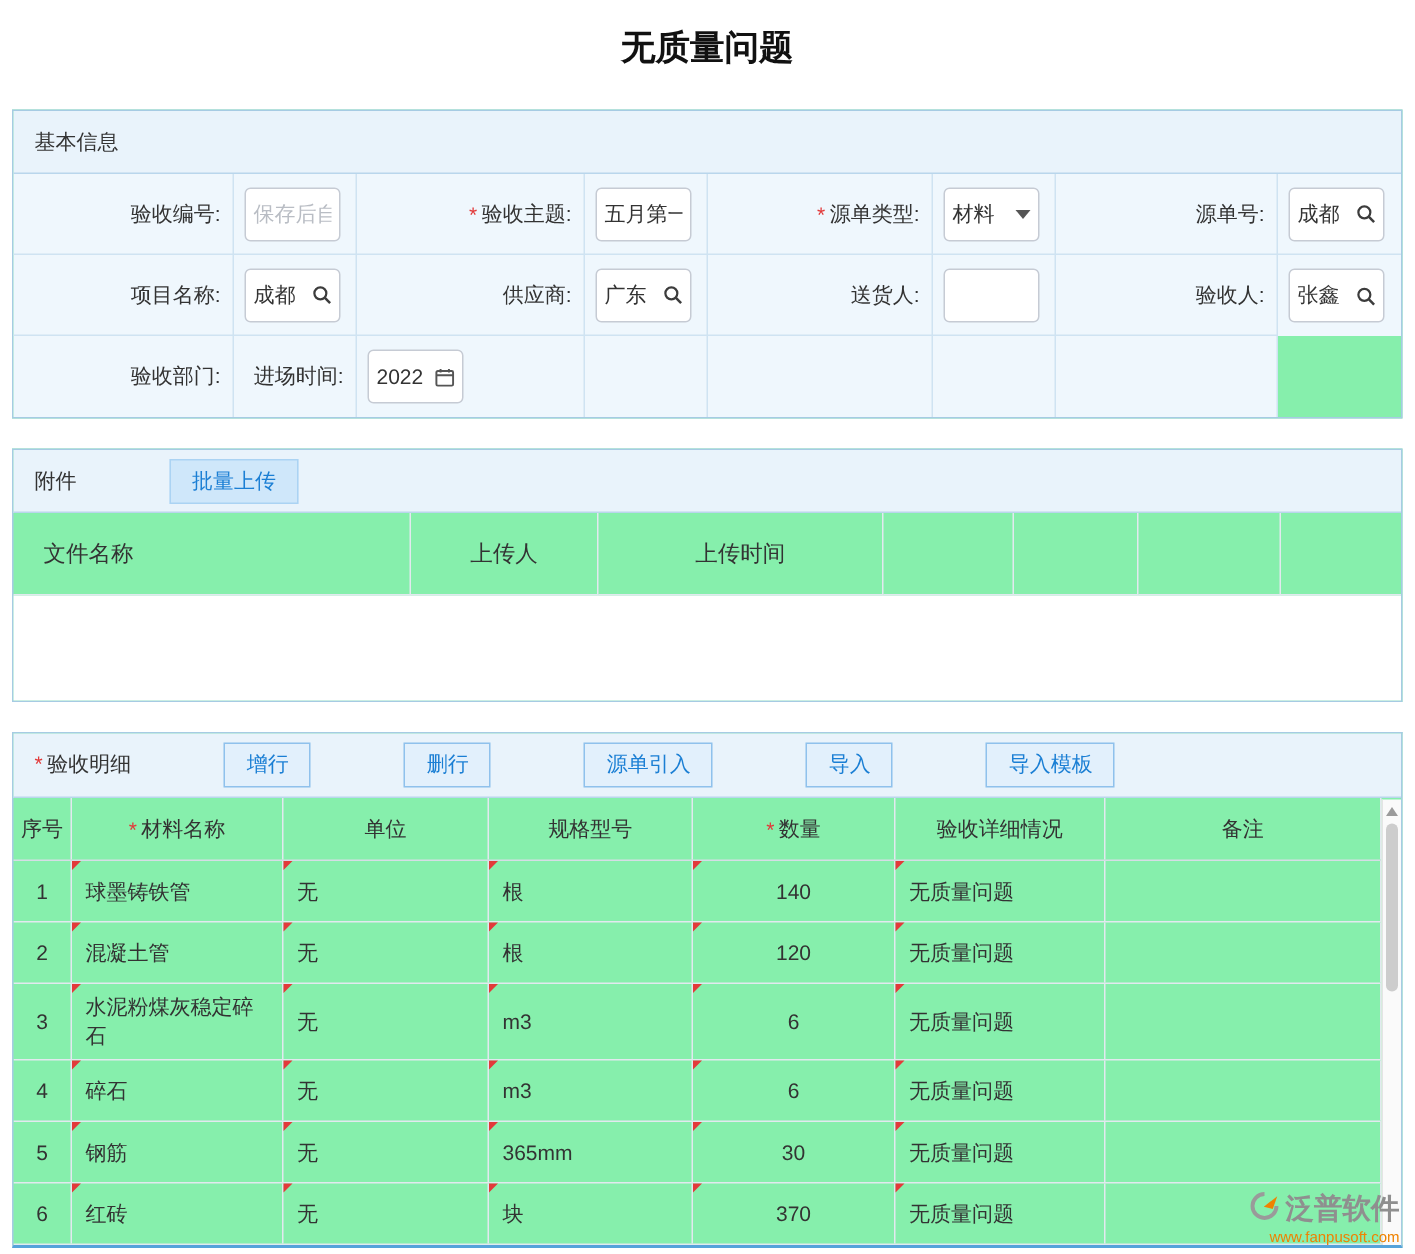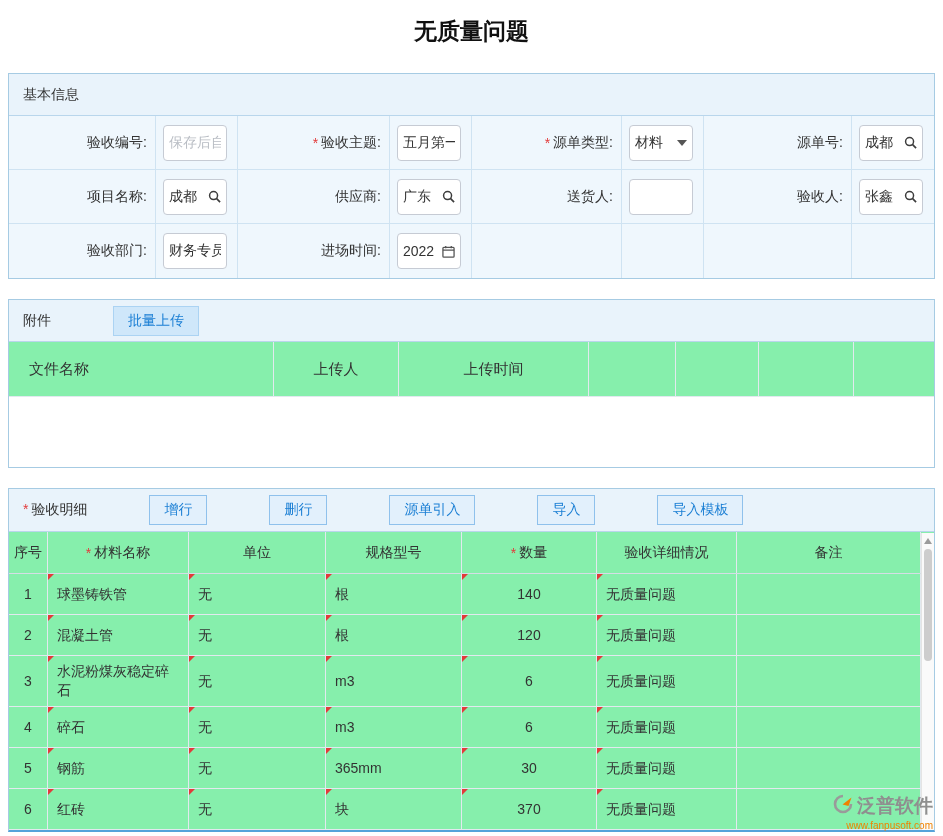--- a/index.html
+++ b/index.html
@@ -199,25 +199,20 @@
               <circle cx="6" cy="6" r="4.3" fill="none" stroke="#3c3c3c" stroke-width="1.6"></circle>
               <line x1="9.3" y1="9.3" x2="13" y2="13" stroke="#3c3c3c" stroke-width="1.8"></line>
             </svg>
           </span>
       </div>
     </div>
 
     <div class="cell label">
         <span>验收部门:</span>
       </div>
-    <div class="cell field">
-      <div class="inputbox">
-          <span class="val">财务专员</span>
-        </div>
-    </div>
 
     <div class="cell label">
         <span>进场时间:</span>
       </div>
     <div class="cell field">
       <div class="inputbox">
         <span class="val">2022</span>
         <span class="ico">
             <svg width="13" height="13" viewBox="0 0 14 14">
               <rect x="1" y="2.5" width="12" height="10.5" rx="1" fill="none" stroke="#555" stroke-width="1.4"></rect>

